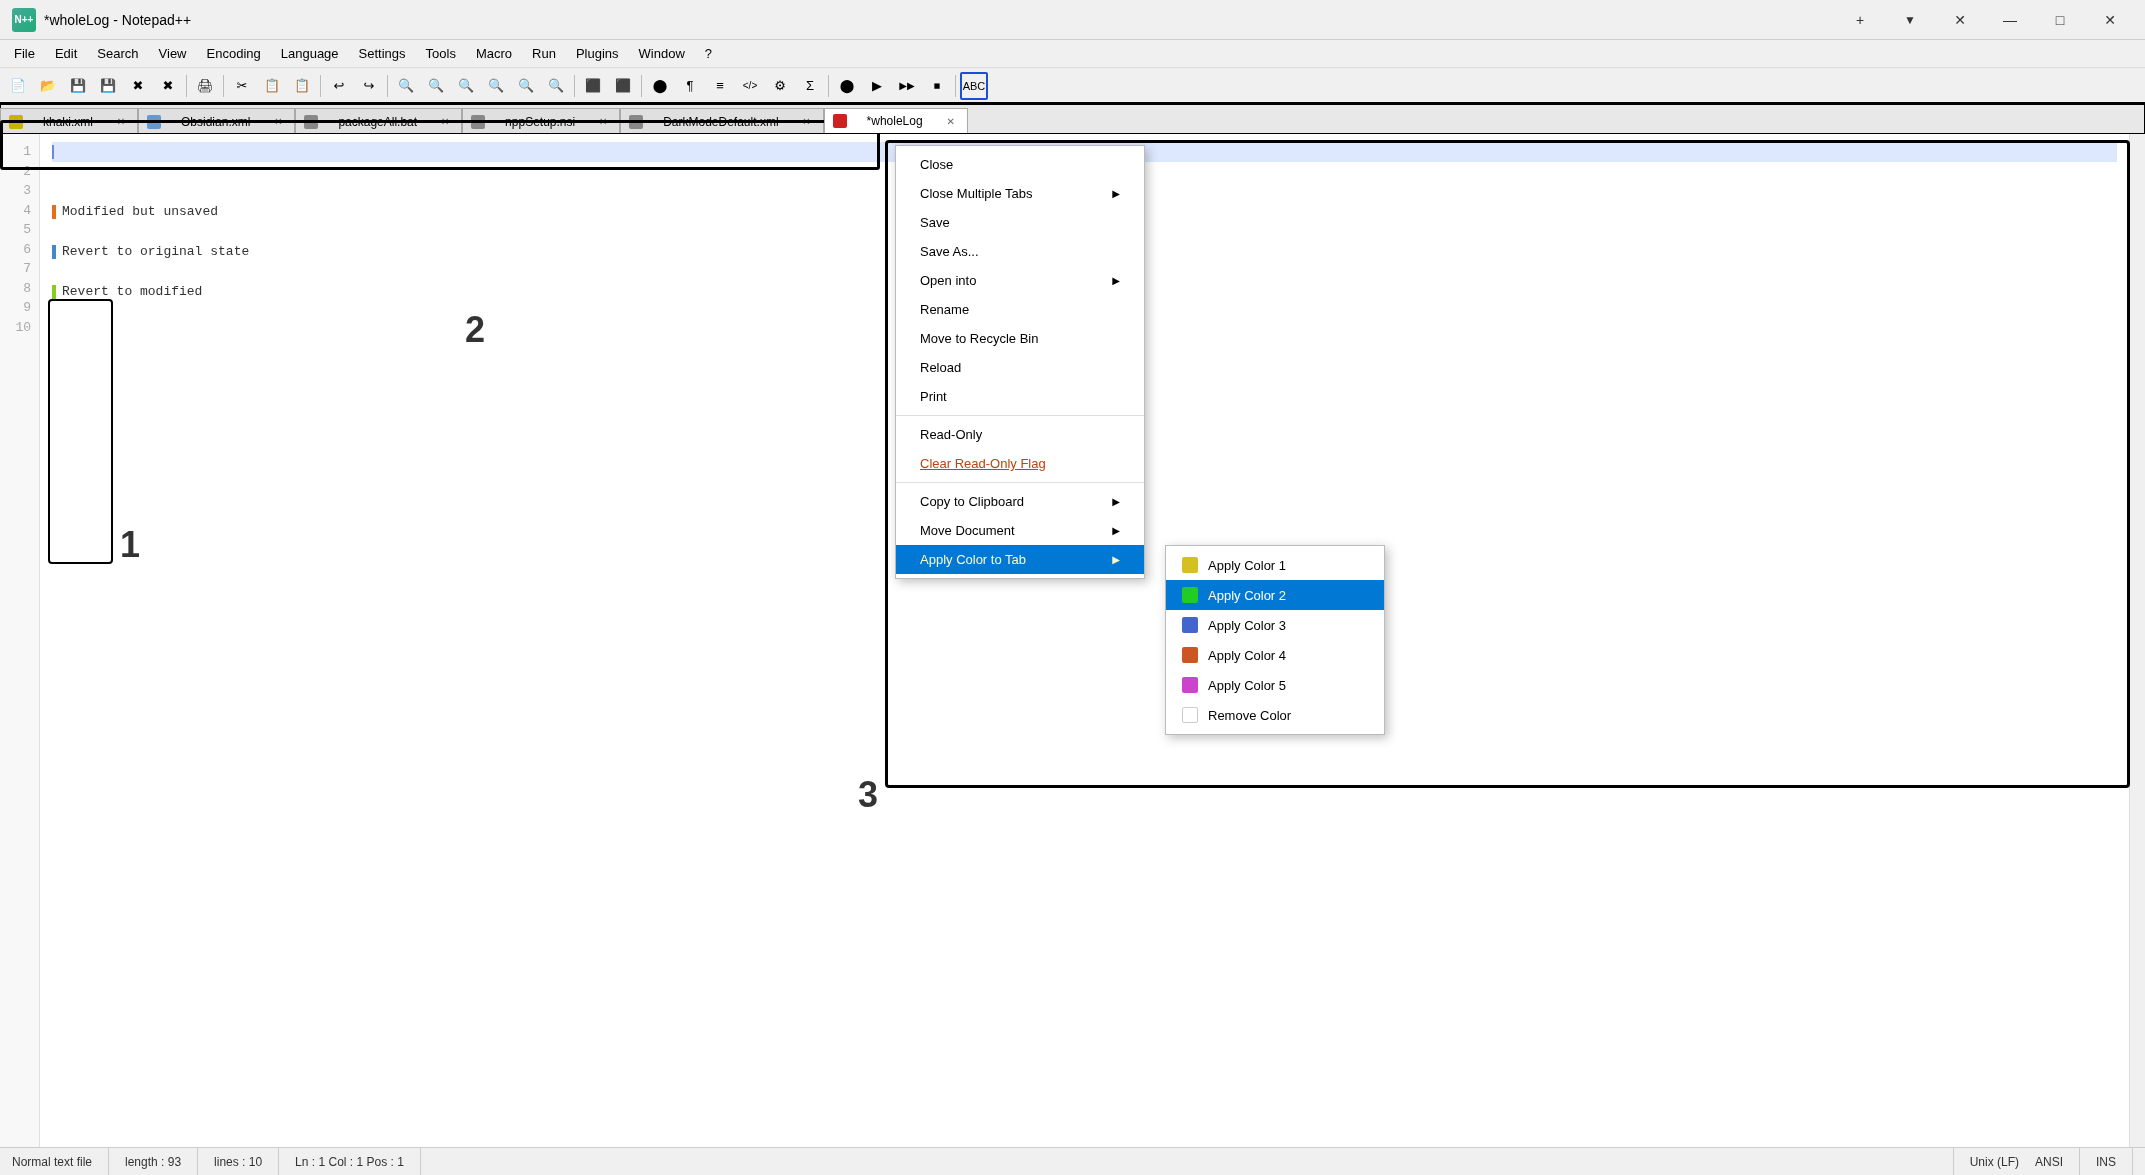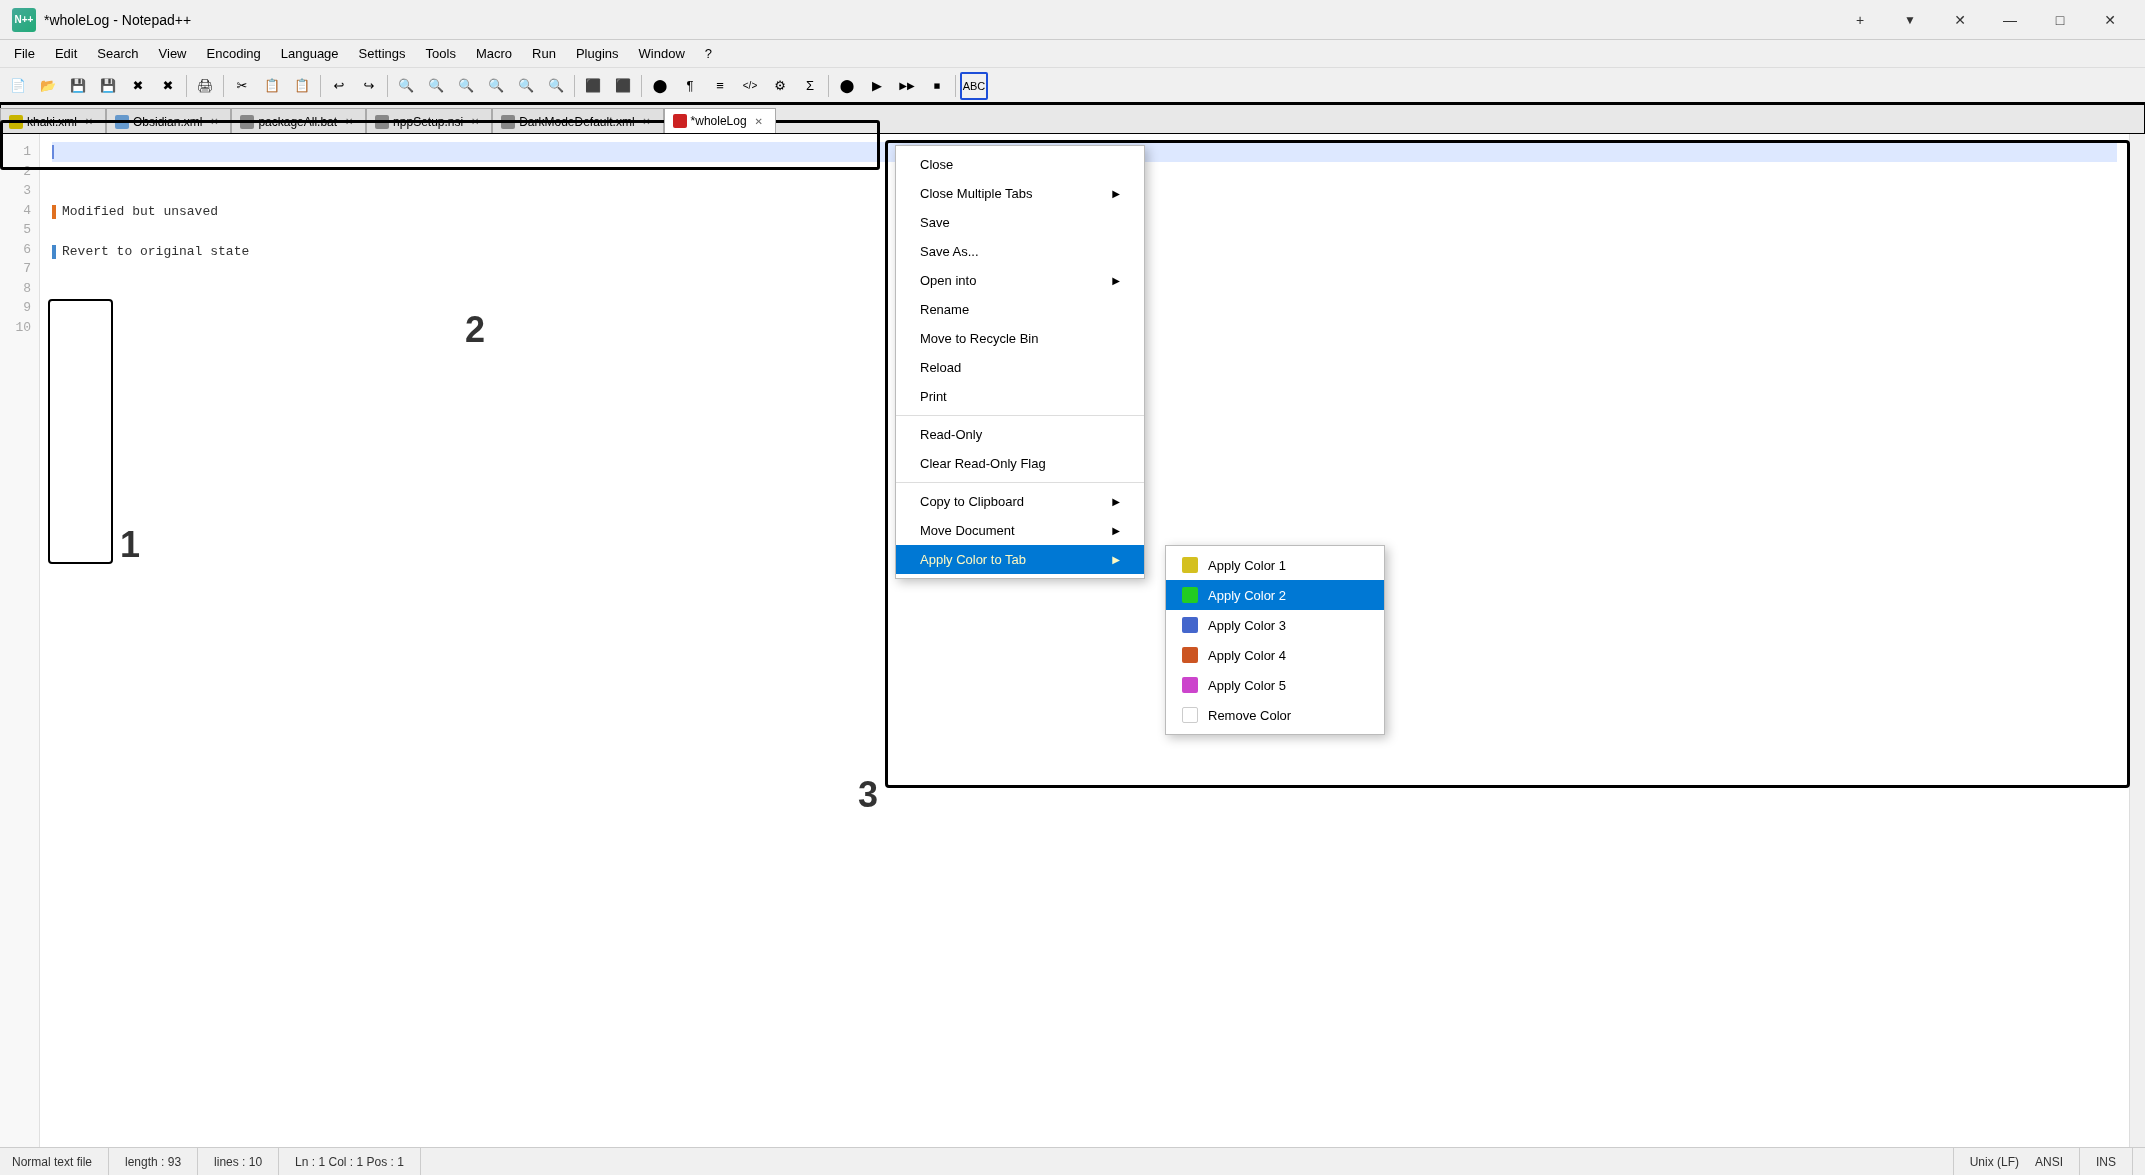--- a/index.html
+++ b/index.html
@@ -108,21 +108,21 @@
     .tab {
       display: flex;
       align-items: center;
       height: 26px;
       padding: 0 8px;
       border: 1px solid #aaa;
       border-bottom: none;
       background: #e0e0e0;
       cursor: pointer;
       font-size: 12px;
-      gap: 4px;
+      gap: 20px;
       position: relative;
       top: 1px;
     }
     .tab.active {
       background: #fff;
       border-bottom: 1px solid #fff;
       z-index: 1;
     }
     .tab-icon {
       width: 14px;
@@ -255,21 +255,21 @@
     .ctx-item {
       padding: 7px 24px;
       cursor: pointer;
       display: flex;
       align-items: center;
       justify-content: space-between;
       font-size: 13px;
       color: #000;
     }
     .ctx-item.highlighted { background: #0078d4; color: #fef9c3; }
-    .ctx-item.disabled { color: #000000; cursor: default; }
+    .ctx-item.disabled { color: #c2410c; cursor: default; text-decoration: underline; }
     .ctx-separator { height: 1px; background: #ddd; margin: 4px 0; }
     .ctx-arrow { font-size: 10px; }
 
     
     .submenu {
       position: absolute;
       left: 1165px;
       top: 545px;
       background: #fff;
       border: 1px solid #bbb;
@@ -468,20 +468,24 @@
     <div class="code-line">
       <div class="line-marker orange"></div>
       <span class="line-text">Modified but unsaved</span>
     </div>
     <div class="code-line"></div>
     <div class="code-line">
       <div class="line-marker blue"></div>
       <span class="line-text">Revert to original state</span>
     </div>
     <div class="code-line"></div>
+    <div class="code-line">
+      <div class="line-marker yellow-green"></div>
+      <span class="line-text">Revert to modified</span>
+    </div>
     <div class="code-line"></div>
   </div>
   <div class="scrollbar-v"></div>
 
   <div class="annotation-box-1"></div>
   <div class="annotation-label-1">1</div>
 
   <div class="annotation-label-2">2</div>
 
   <div class="annotation-label-3">3</div>

